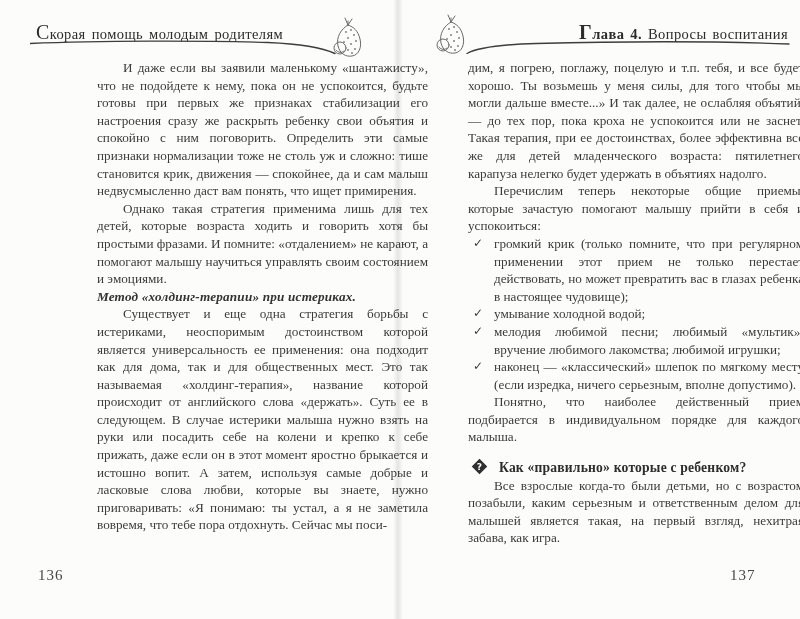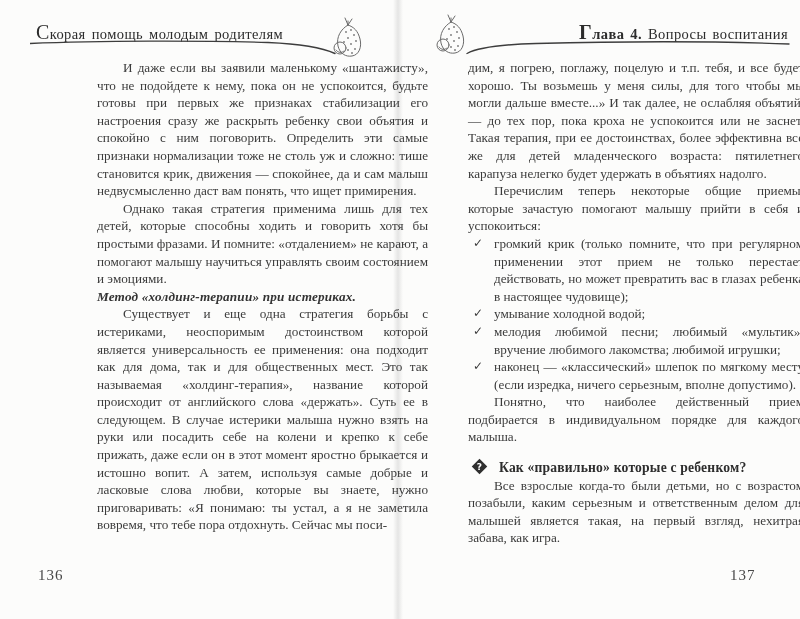--- a/index.html
+++ b/index.html
@@ -102,21 +102,21 @@
           <circle cx="21" cy="28" r="0.9"></circle>
         <circle cx="25" cy="33" r="0.9"></circle>
           <circle cx="18" cy="34" r="0.9"></circle>
         <circle cx="14" cy="26" r="0.9"></circle>
           <circle cx="22" cy="37" r="0.9"></circle>
       </g>
     </svg>
 
     <div class="text-col col-left">
       <p>И даже если вы заявили маленькому «шантажисту», что не подойдете к нему, пока он не успокоится, будьте готовы при первых же признаках стабилизации его настроения сразу же раскрыть ребенку свои объятия и спокойно с ним поговорить. Определить эти самые признаки нормализации тоже не столь уж и сложно: тише становится крик, движения — спокойнее, да и сам малыш недвусмысленно даст вам понять, что ищет примирения.</p>
-      <p>Однако такая стратегия применима лишь для тех детей, которые способны ходить и говорить хотя бы простыми фразами. И помните: «отдалением» не карают, а помогают малышу научиться управлять своим состоянием и эмоциями.</p>
+      <p>Однако такая стратегия применима лишь для тех детей, которые возраста ходить и говорить хотя бы простыми фразами. И помните: «отдалением» не карают, а помогают малышу научиться управлять своим состоянием и эмоциями.</p>
       <p class="method-heading">Метод «холдинг-терапии» при истериках.</p>
       <p>Существует и еще одна стратегия борьбы с истериками, неоспоримым достоинством которой является универсальность ее применения: она подходит как для дома, так и для общественных мест. Это так называемая «холдинг-терапия», название которой происходит от английского слова «держать». Суть ее в следующем. В случае истерики малыша нужно взять на руки или посадить себе на колени и крепко к себе прижать, даже если он в этот момент яростно брыкается и истошно вопит. А затем, используя самые добрые и ласковые слова любви, которые вы знаете, нужно приговаривать: «Я понимаю: ты устал, а я не заметила вовремя, что тебе пора отдохнуть. Сейчас мы поси-</p>
     </div>
 
     <div class="page-number pn-left">136</div>
   </div>
 
   <div>
     <div class="running-head rh-right">
       <span class="chapter-bold"><span class="dropcap">Г</span><span>лава 4.</span></span><span class="section-label">Вопросы воспитания</span>

